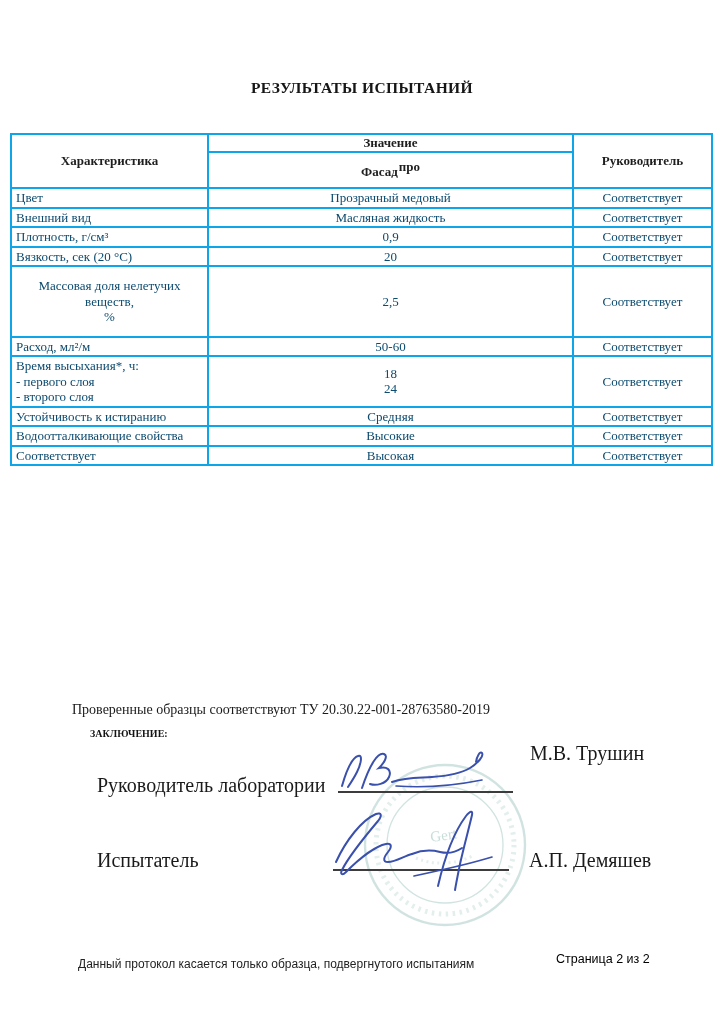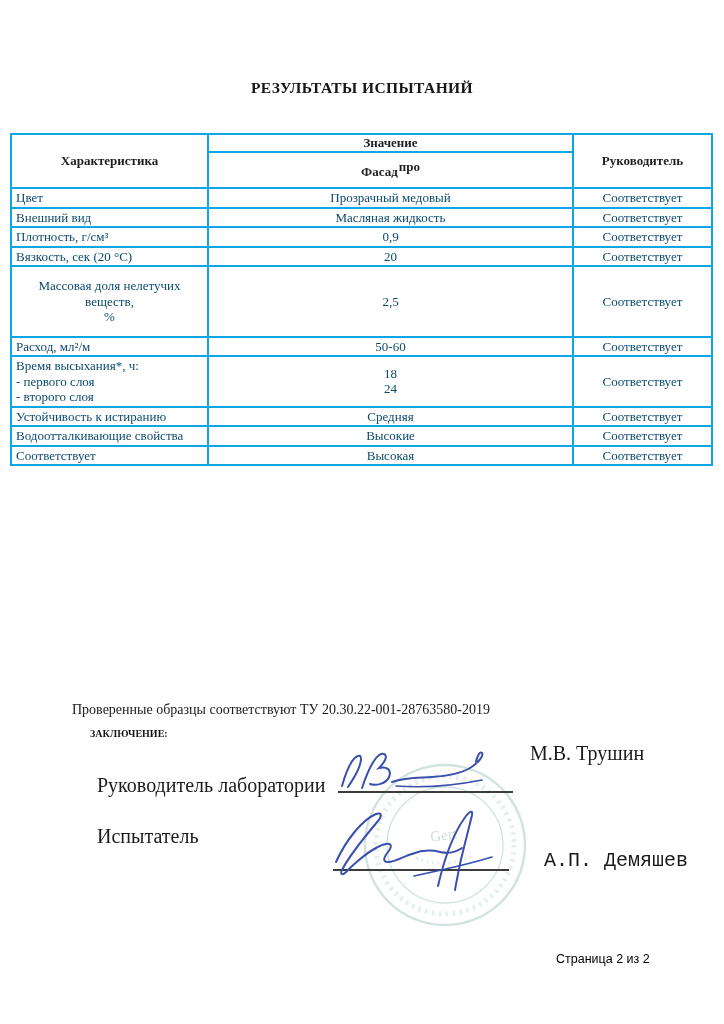--- a/index.html
+++ b/index.html
@@ -35,22 +35,22 @@
   td.cell-value, td.cell-compliance { text-align:center; }
   tr.row-tall td { padding-top:11px; padding-bottom:11px;text-align:center; }
   td.v-bottom { vertical-align:bottom; padding-bottom:2px; }
 
   .concl-head { position:absolute; left:90px; top:680px; font-size:10px; font-weight:bold; color:#141414;margin-top:48px; }
   .concl-text { position:absolute; left:72px; top:702px; font-size:14px; color:#1a1a1a; }
 
   .sig-role, .sig-name { position:absolute; font-size:20px; color:#1a1a1a; white-space:nowrap; }
   .sig-role-1 { left:97px;  top:774px; }
   .sig-name-1 { left:530px; top:742px; }
-  .sig-role-2 { left:97px;  top:825px; }
-  .sig-name-2 { left:544px; top:849px;font-family:Liberation Mono, monospace; }
+  .sig-role-2 { left:97px;  top:849px; }
+  .sig-name-2 { left:529px; top:849px; }
   .sig-line { position:absolute; height:1.5px; background:#3c3c3c; z-index:2; }
   .sig-line-1 { left:338px; top:791px; width:175px; }
   .sig-line-2 { left:333px; top:869px; width:176px; }
 
   .stamp-svg { position:absolute; left:358px; top:758px; z-index:1; }
   .sig-svg   { position:absolute; z-index:3; }
   .sig-svg-1 { left:332px; top:744px; }
   .sig-svg-2 { left:318px; top:798px; }
 
   .footer-note {
@@ -231,15 +231,16 @@
     <path d="M94,56 C104,52 114,52 122,54 C130,56 138,54 144,50"></path>
     <path d="M120,88 C126,62 136,34 148,18 C152,13 155,12 154,17 C152,26 146,48 142,66 C140,76 138,86 137,92"></path>
     <path d="M96,78 C124,72 152,66 174,59" stroke-width="1.7"></path>
   </svg>
 
   <div class="sig-role sig-role-1">Руководитель лаборатории</div>
   <div class="sig-name sig-name-1">М.В. Трушин</div>
   <div class="sig-role sig-role-2">Испытатель</div>
   <div class="sig-name sig-name-2">А.П. Демяшев</div>
 
+  <div class="footer-note">Данный протокол касается только образца, подвергнутого испытаниям</div>
   <div class="footer-page">Страница 2 из 2</div>
 
 </div>
 
 </body></html>

